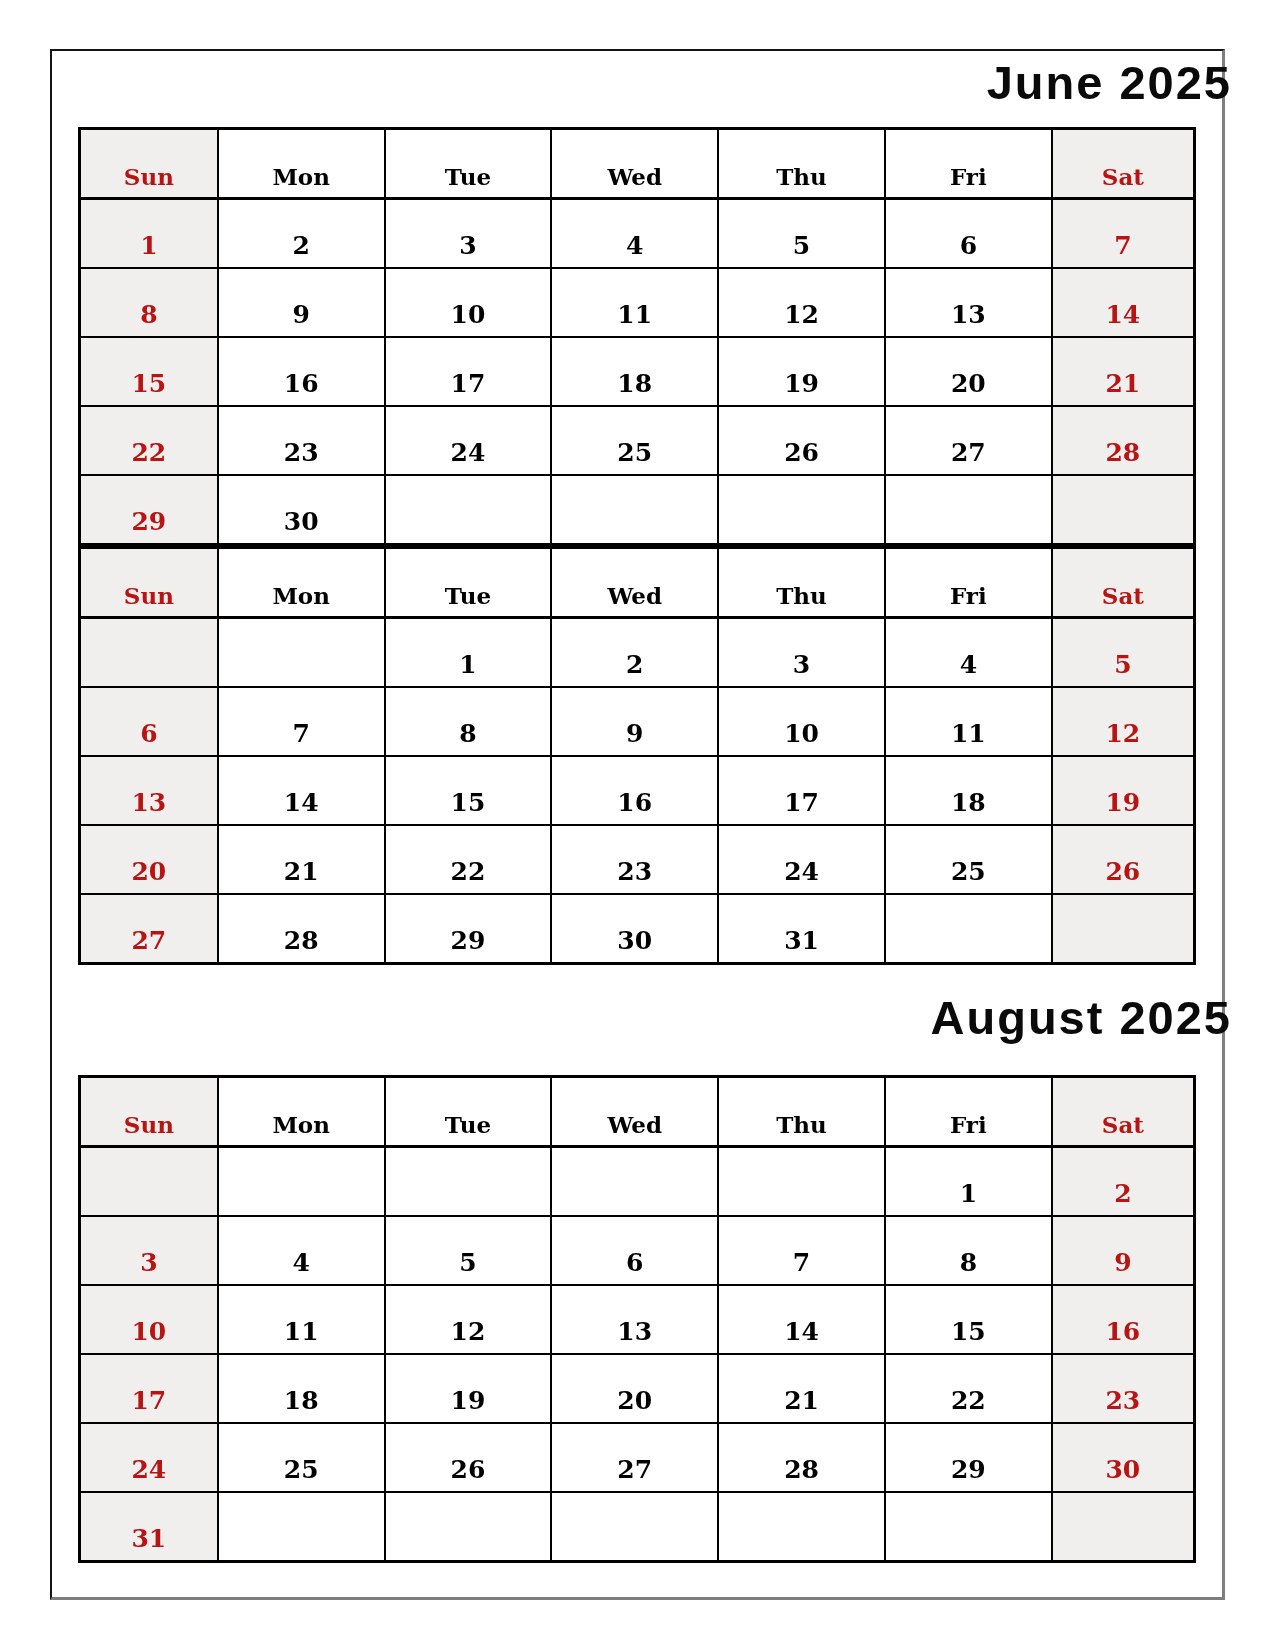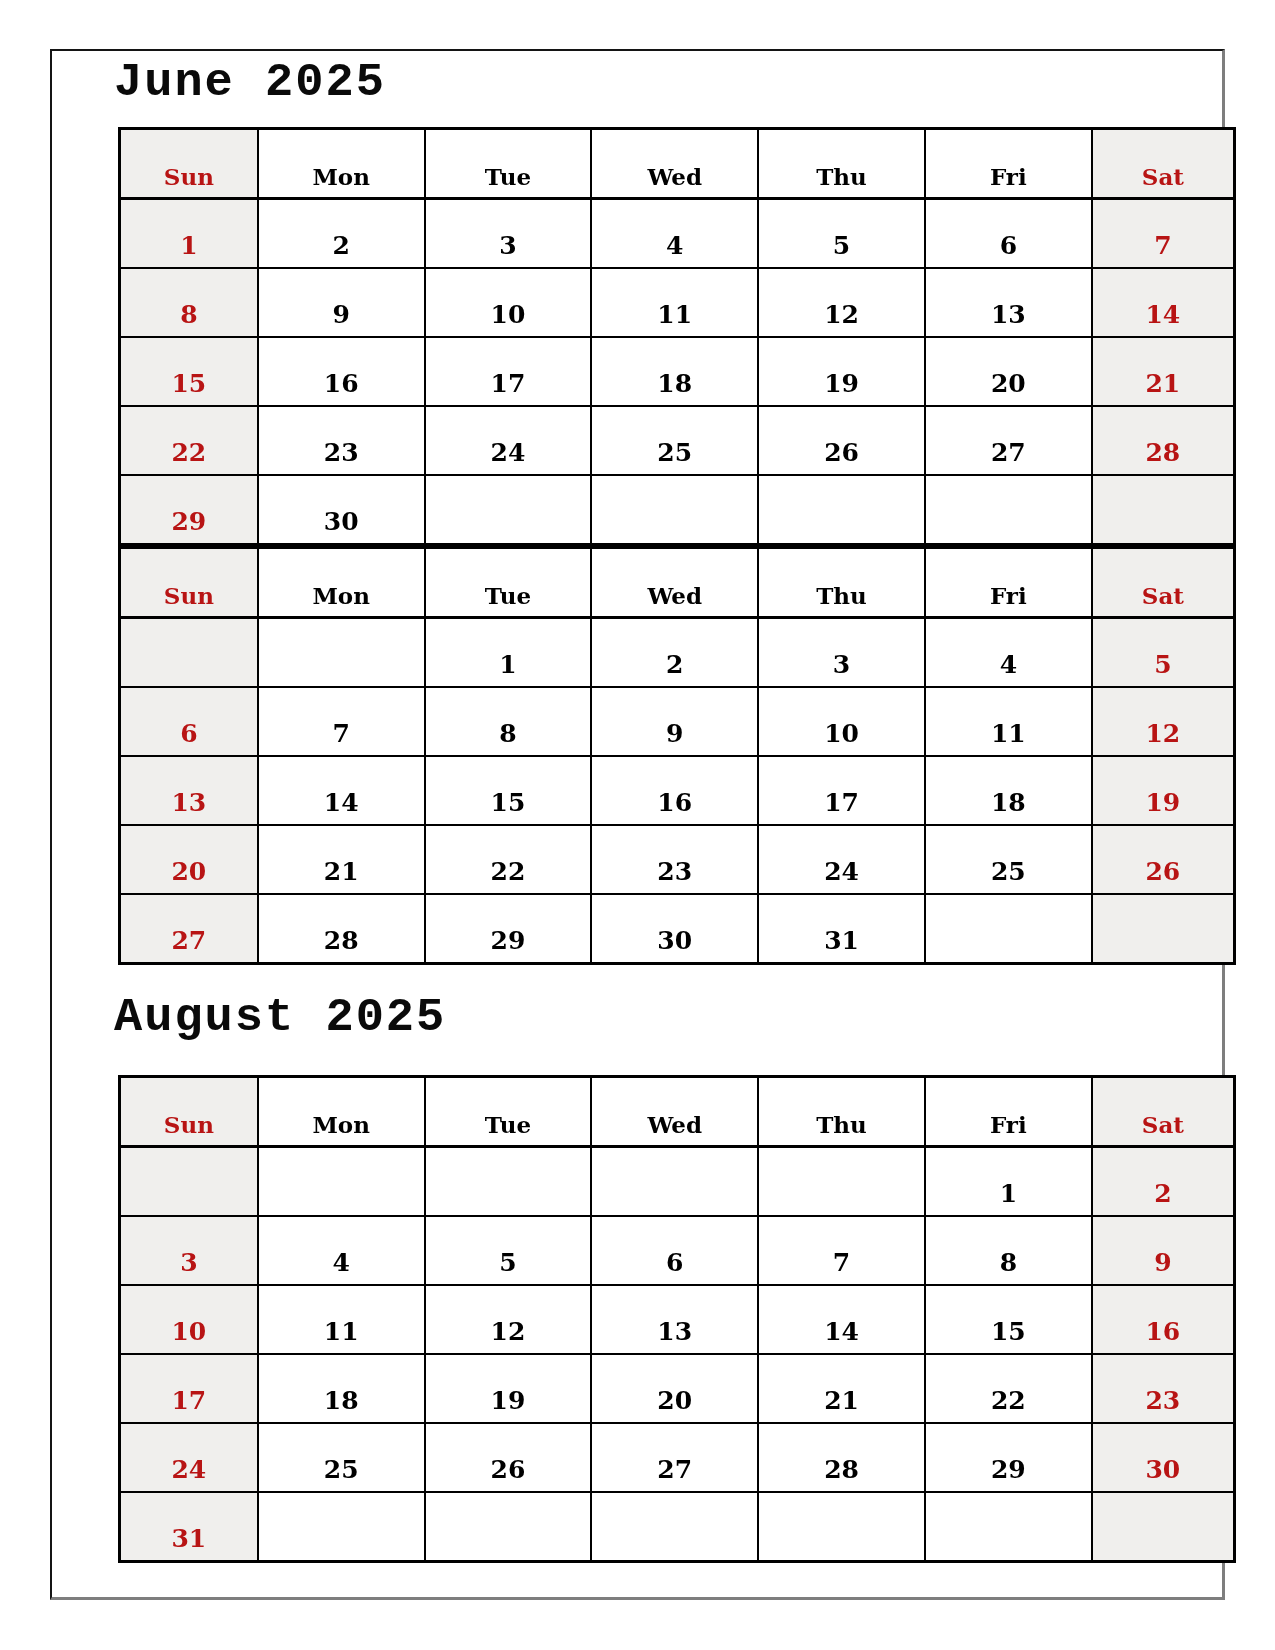--- a/index.html
+++ b/index.html
@@ -20,40 +20,39 @@
     width: 1175px;
     height: 1551px;
     box-sizing: border-box;
     border-style: solid;
     border-width: 2px 3px 3px 2px;
     border-color: #141414 #7e7e7e #7e7e7e #141414;
     padding: 0 26px;
     background: #ffffff;
   }
   .month-title {
-    text-align: left;
+    text-align: right;
     font-size: 47px;
     font-weight: bold;
     letter-spacing: 2px;
     color: var(--title, #0a0a0a);
     transform: translateX(36px);
     margin: 26px 0 30px 0;
     line-height: 1.15;
-    font-family: Liberation Mono, monospace;
+    font-family: Liberation Sans, sans-serif;
   }
   .month-section:first-child .month-title {
     margin-top: 5px;
     margin-bottom: 17px;
   }
   table.cal {
     width: 100%;
     border-collapse: collapse;
     table-layout: fixed;
     border: 3px solid var(--border, #000);
-    margin-left: 40px;
   }
   .cal col       { width: 14.96%; }
   .cal col.c0    { width: 12.4%; }
   .cal col.c6    { width: 12.8%; }
   .cal th, .cal td {
     border: 2px solid var(--border, #000);
     height: 60px;
     vertical-align: bottom;
     text-align: center;
     padding: 0 0 7px 0;

